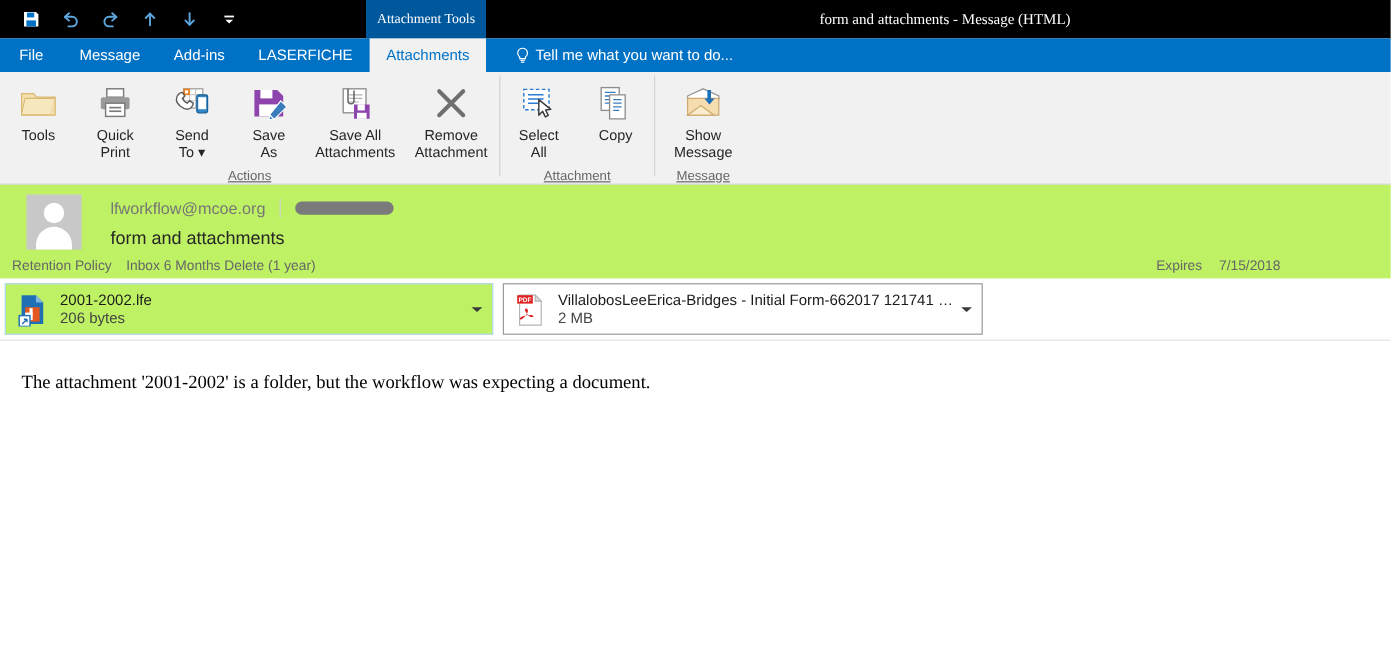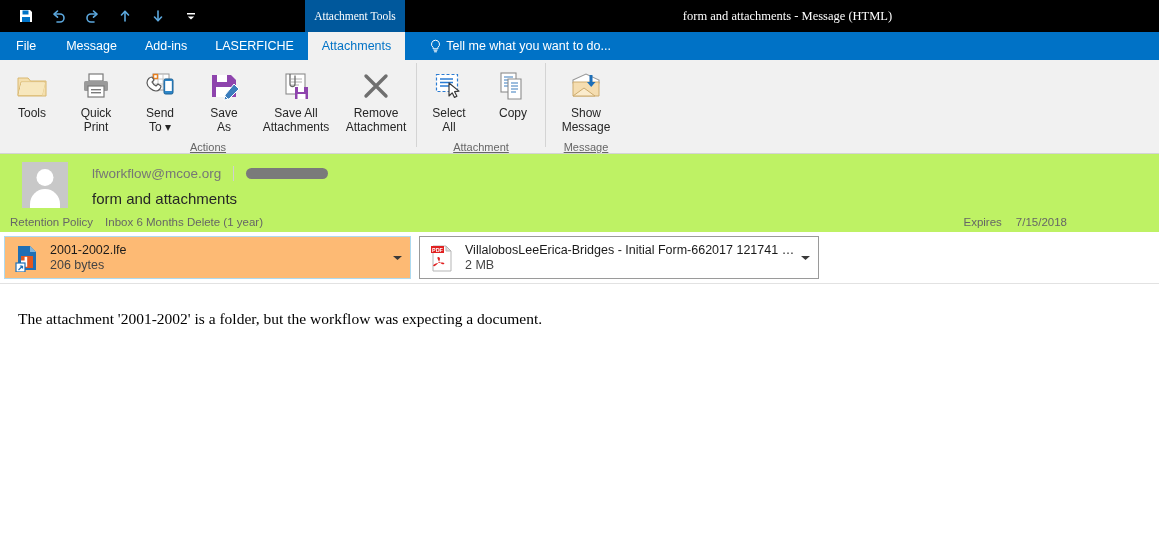--- a/index.html
+++ b/index.html
@@ -206,21 +206,21 @@
   .chip {
     height: 43px;
     display: flex;
     align-items: center;
     border: 1px solid #9a9a9a;
     background: #ffffff;
     padding: 0 4px 0 7px;
     cursor: default;
   }
   .chip.selected {
-    background: #fdba74;
+    background: #bef264;
     border-color: #addaf0;
   }
   .chip-a { width: 407px; }
   .chip-b { width: 400px; }
   .chip-icon { width: 30px; flex: 0 0 30px; display:flex; align-items:center; justify-content:center; }
   .chip-text { flex: 1 1 auto; padding-left: 8px; overflow: hidden; }
   .chip-name {
     font-size: 12.5px; color: #1a1a1a;
     white-space: nowrap; overflow: hidden; text-overflow: ellipsis;
     line-height: 15px;

